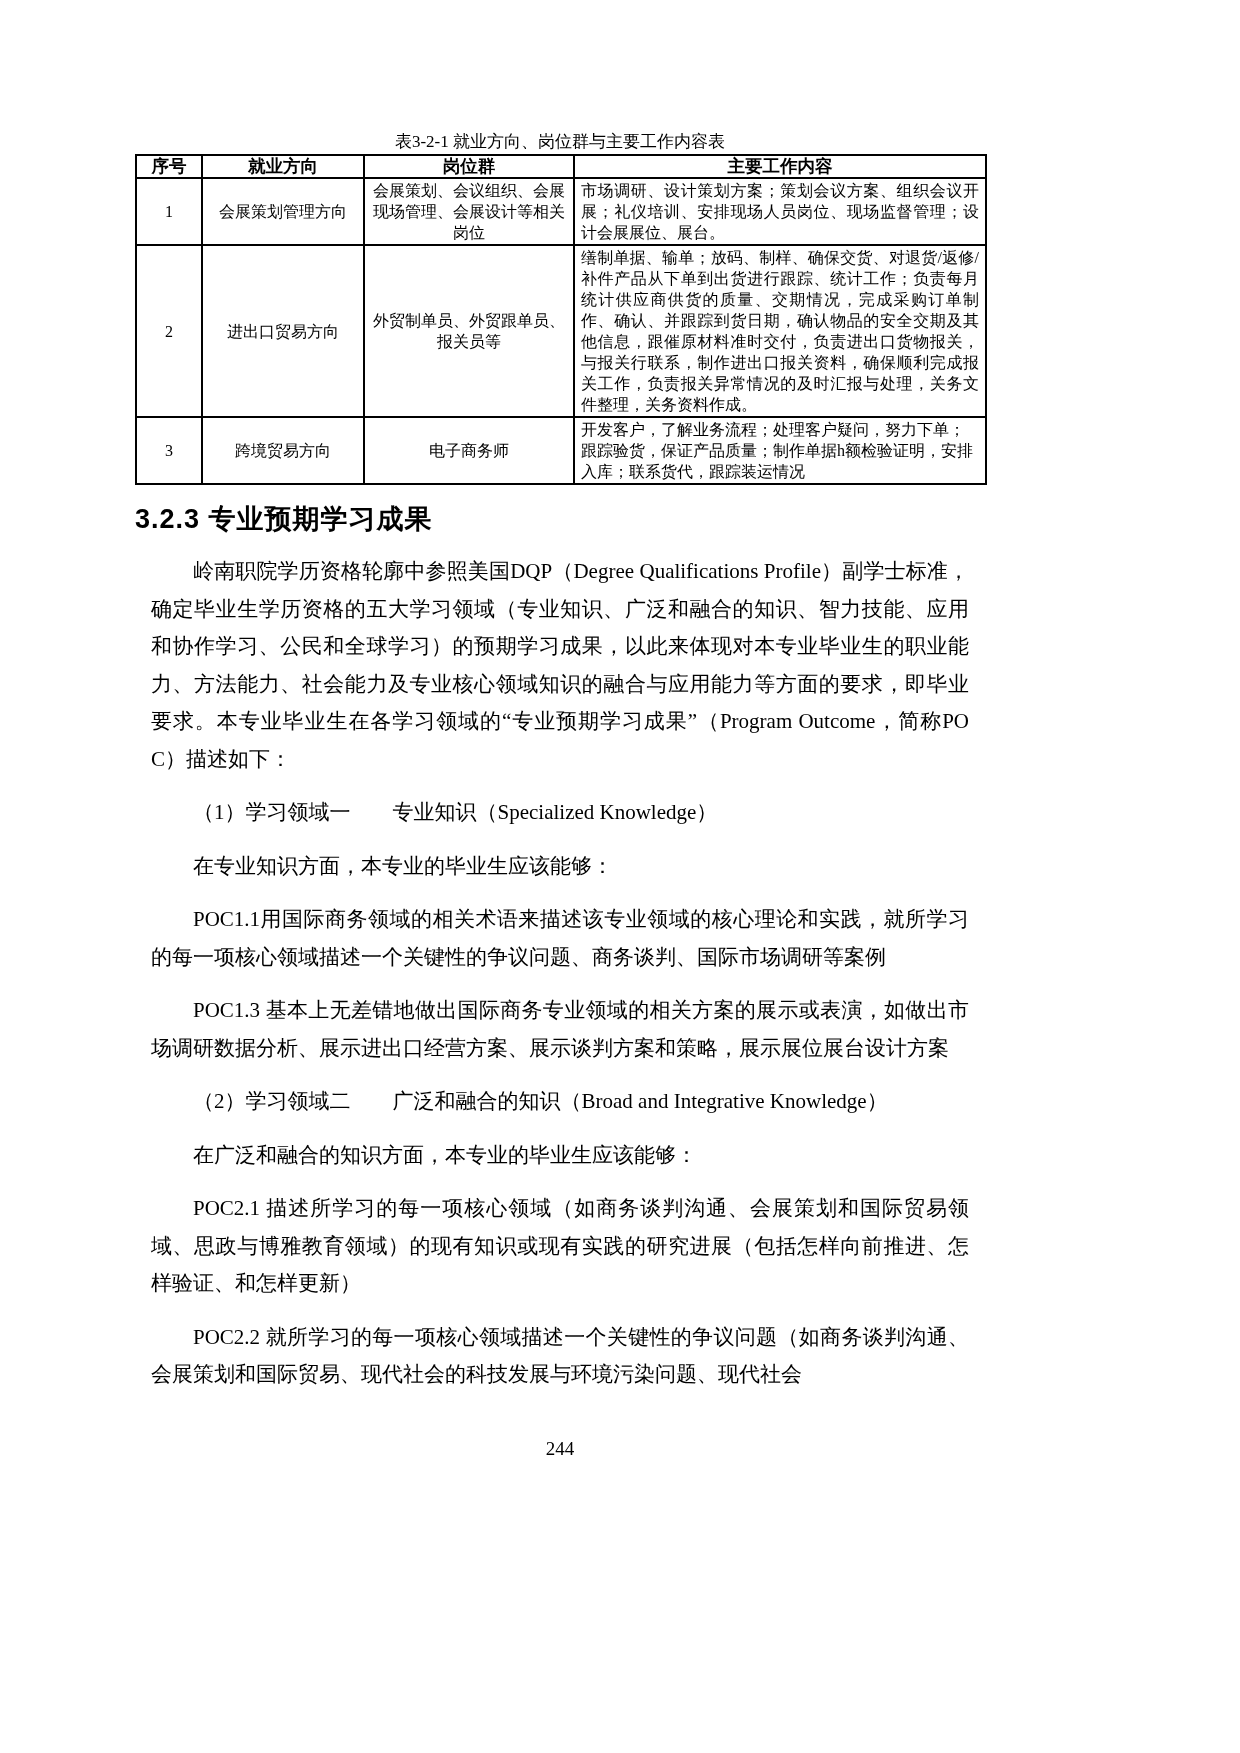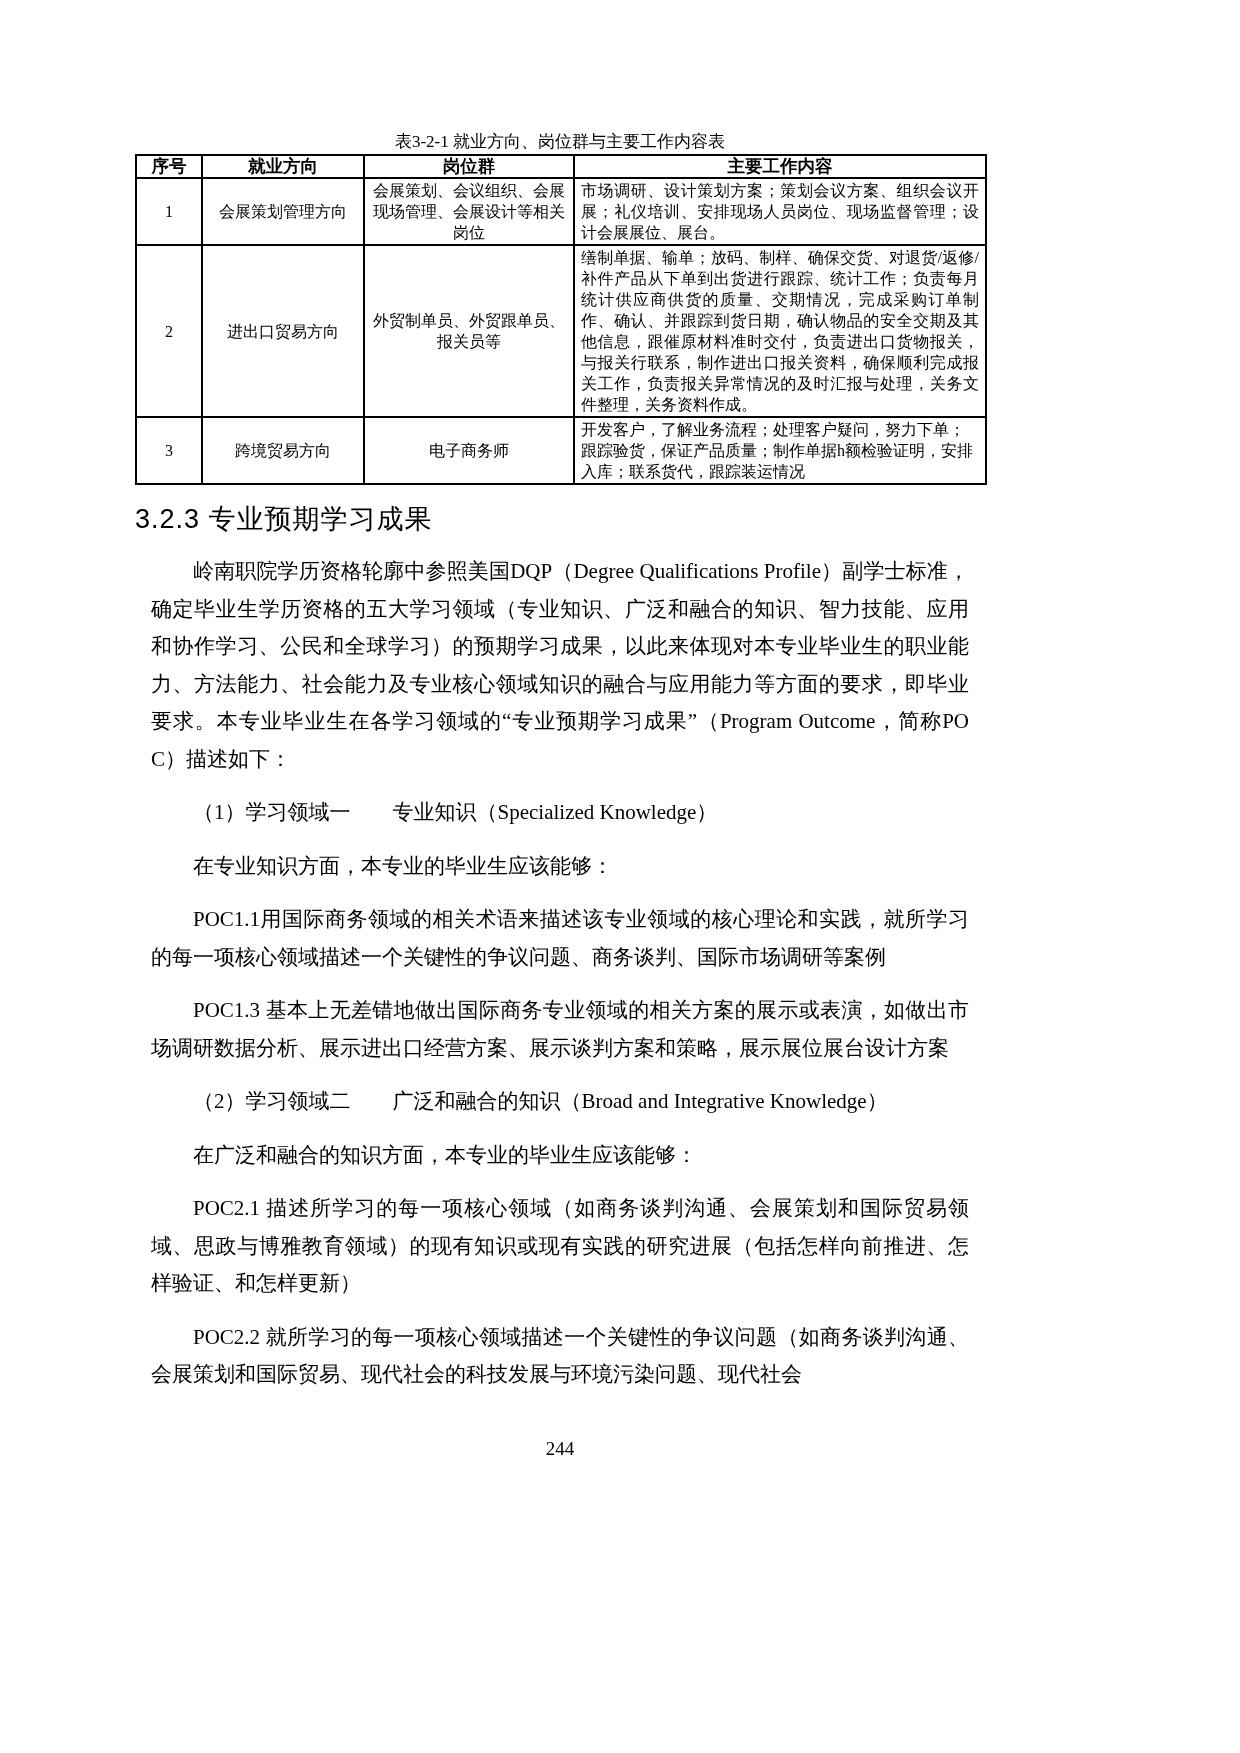--- a/index.html
+++ b/index.html
@@ -44,21 +44,21 @@
     font-weight: bold;
     text-align: center;
     padding: 0 2px;
   }
   td.center { text-align: center; }
   td.duties { text-align: justify; }
   td.duties-center { text-align: left; }
   h2.section-heading {
     font-family: "Liberation Sans", "DejaVu Sans", sans-serif;
     font-size: 27px;
-    font-weight: 400;
+    font-weight: 700;
     margin: 16px 0 16px 0;
     letter-spacing: 1px;
   }
   p.body-par {
     font-size: 21px;
     line-height: 37.5px;
     margin: 16px;
     text-indent: 2em;
     text-align: justify;
     word-break: break-all;

